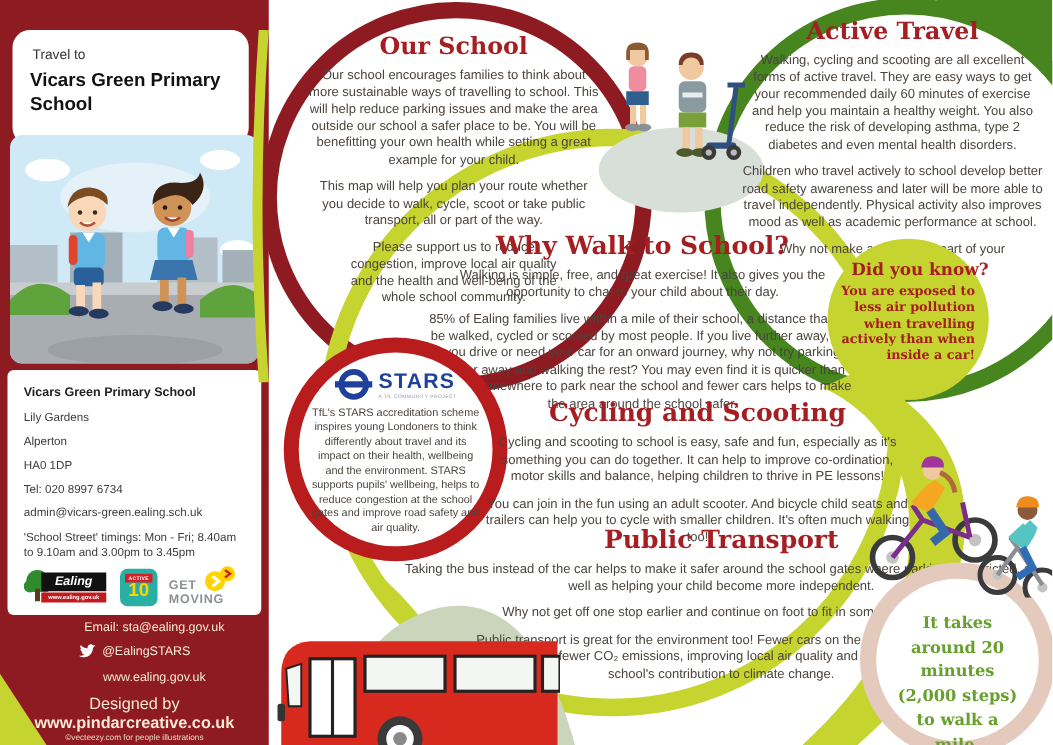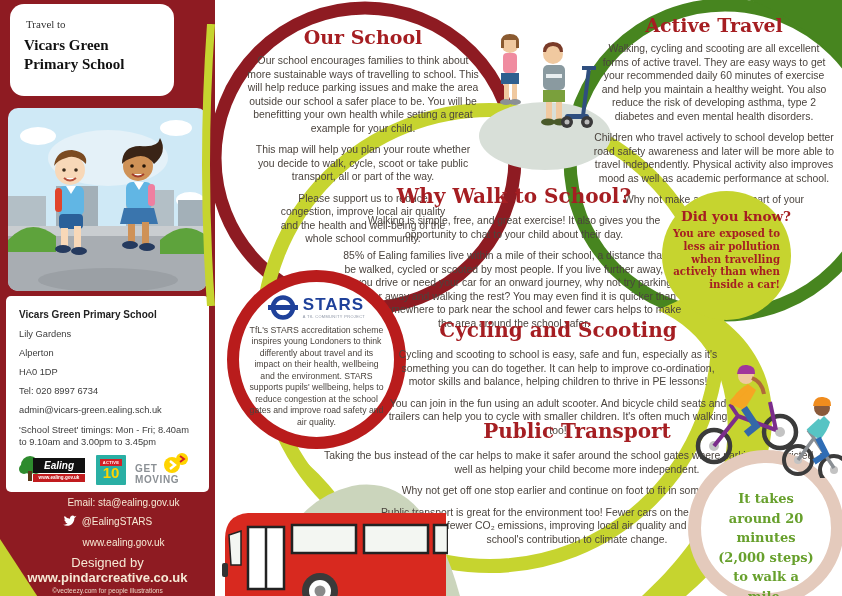--- a/index.html
+++ b/index.html
@@ -3,40 +3,40 @@
 <meta charset="utf-8">
 <style>
   html,body{margin:0;padding:0;background:#fff;}
   .page{position:relative;width:842px;height:596px;overflow:hidden;background:#ffffff;
         font-family:"Liberation Sans",sans-serif;}
   .abs{position:absolute;}
   svg{display:block;}
 
   
   .sidebar{position:absolute;left:0;top:0;width:215px;height:596px;background:#8e1b22;}
-  .title-box{position:absolute;left:10px;top:4px;width:164px;height:92px;background:#fff;
-             border-radius:14px;padding:12px 14px;box-sizing:border-box;font-family:Liberation Serif, serif;}
+  .title-box{position:absolute;left:10px;top:24px;width:189px;height:92px;background:#fff;
+             border-radius:14px;padding:12px 14px;box-sizing:border-box;}
   .tagline{font-size:11px;color:#333;margin:2px 0 6px 2px;}
   .school-title{font-size:15px;font-weight:bold;color:#111;line-height:1.25;}
   .kids-box{position:absolute;left:8px;top:108px;width:199px;height:183px;border-radius:10px;overflow:hidden;}
   .info-box{position:absolute;left:6px;top:296px;width:203px;height:196px;background:#fff;
             border-radius:5px;padding:13px 12px 6px 13px;box-sizing:border-box;color:#3c3c3c;}
   .info-box .name{font-size:10px;font-weight:bold;margin-bottom:9px;color:#222;}
   .info-box .line{font-size:9.3px;margin-bottom:9px;}
   .info-box .timings{font-size:9.3px;line-height:1.3;margin-bottom:6px;}
   .logos-row{display:flex;align-items:center;gap:9px;margin-top:4px;}
   
   .ealing-logo{position:relative;width:68px;height:31px;}
   .ealing-black{position:absolute;left:14px;top:3px;width:52px;height:15px;background:#111;
                 color:#fff;font-size:10px;font-weight:bold;font-style:italic;text-align:center;line-height:15px;}
   .ealing-red{position:absolute;left:14px;top:19px;width:52px;height:8px;background:#c11b1e;
               color:#fff;font-size:4.6px;font-weight:bold;text-align:center;line-height:8px;}
   .ealing-tree{position:absolute;left:0;top:0;}
   
-  .active10{position:relative;width:30px;height:30px;background:#2aafa4;border-radius:1px;}
+  .active10{position:relative;width:30px;height:30px;background:#2aafa4;border-radius:6px;}
   .active10 .banner{position:absolute;left:4px;top:4px;width:22px;height:7px;background:#d42027;
                     color:#fff;font-size:4px;font-weight:bold;text-align:center;line-height:7px;letter-spacing:.3px;}
   .active10 .ten{position:absolute;left:0;top:9px;width:30px;text-align:center;color:#ffd400;
                  font-size:15px;font-weight:bold;}
   
   .getmoving{position:relative;width:62px;height:32px;color:#8b9095;font-weight:bold;
              font-size:10px;letter-spacing:.6px;line-height:1.1;padding-top:9px;box-sizing:border-box;}
   .gm-icon{position:absolute;right:4px;top:-2px;}
   
   .side-footer{position:absolute;left:0;top:497px;width:215px;text-align:center;color:#f6e9d5;}

